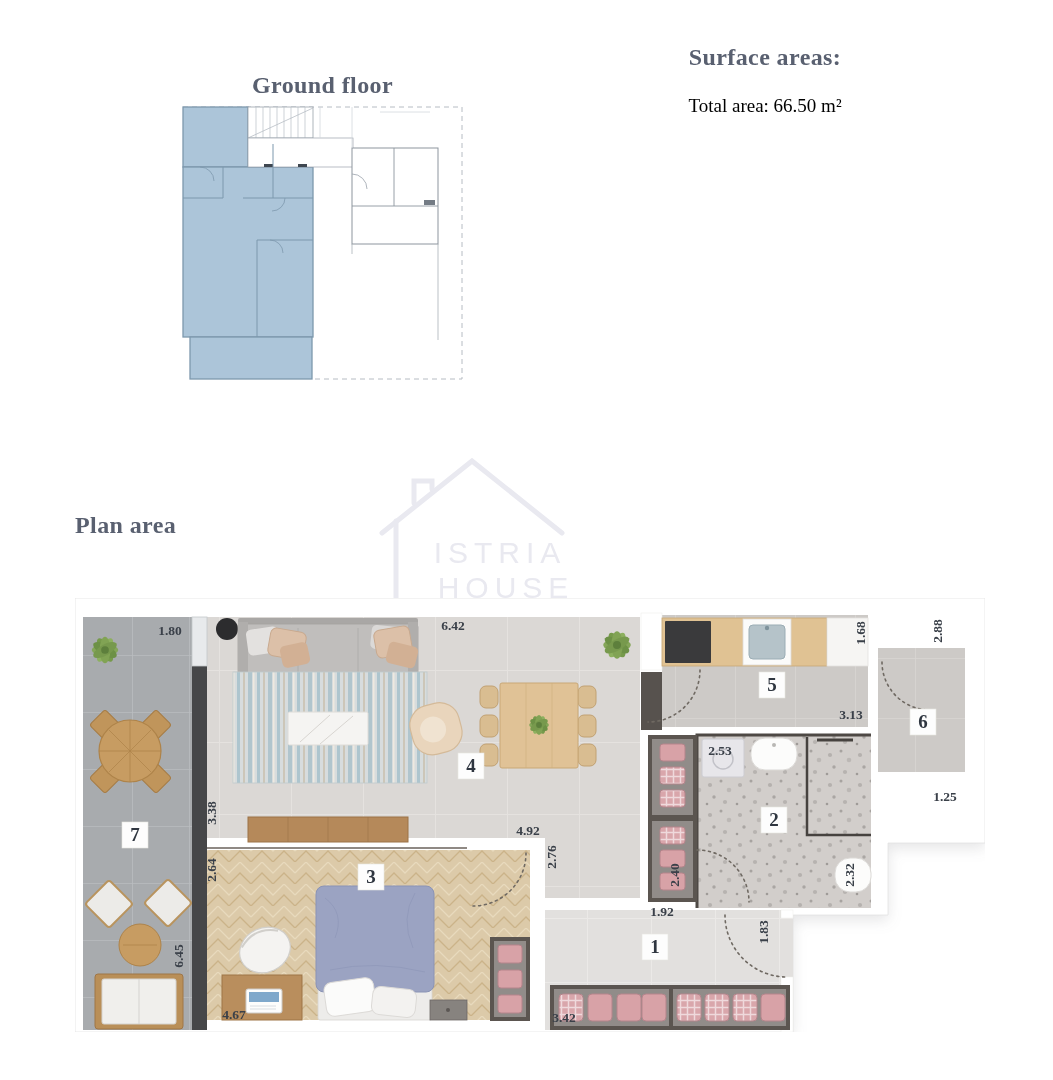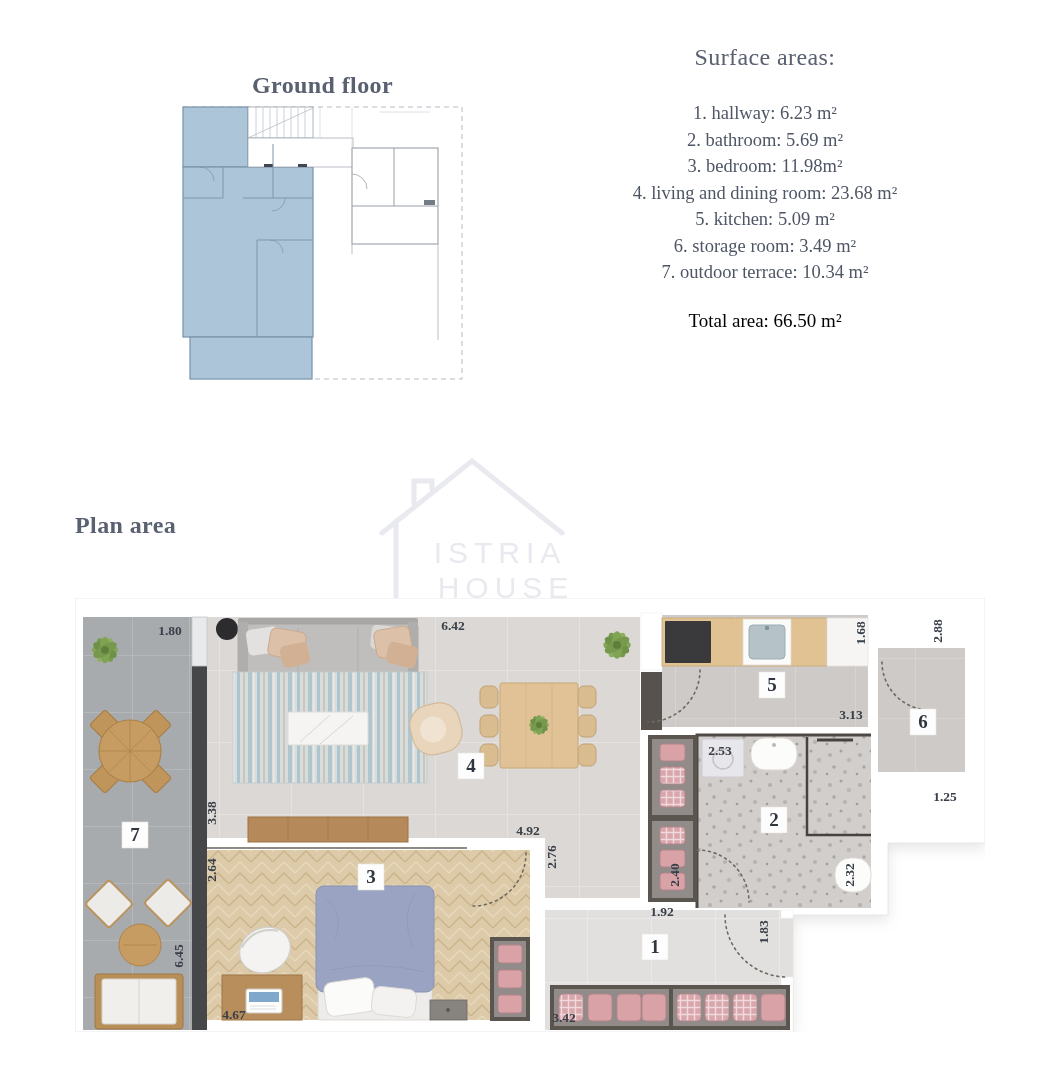--- a/index.html
+++ b/index.html
@@ -7,21 +7,21 @@
   body {
     width:1053px; height:1080px; position:relative; overflow:hidden;
     font-family:"Liberation Serif","DejaVu Serif",serif; color:#4e5665;
   }
   .abs { position:absolute; }
   .sec-title {
     font-size:24px; font-weight:bold; color:#596070; letter-spacing:.4px;margin-top:28px;
   }
   #ground-title { left:180px; top:44px; width:285px; text-align:center; }
   #surface-block { left:563px; top:44px; width:404px; text-align:center; }
-  #surface-title { font-size:24px; font-weight:normal; color:#596070; letter-spacing:.4px; }
+  #surface-title { font-size:24px; font-weight:bold; color:#596070; letter-spacing:.4px; }
   .sa-list { margin-top:29px; }
   .sa-item { font-size:18.5px; line-height:26.5px; color:#4e5665; }
   .sa-total { margin-top:24px; font-size:19px; font-weight:normal; color:#000000; }
   #plan-title { left:75px; top:484px; }
   svg text { font-family:"Liberation Serif","DejaVu Serif",serif; }
   text.dim { font-size:13.5px; font-weight:bold; fill:#3a4049; }
   text.chip { font-size:19px; font-weight:bold; fill:#2f3640; }
   rect.chipbg { fill:#fdfdfd; stroke:#e8e6e2; stroke-width:.6; }
   .wm-text { font-family:"Liberation Sans","DejaVu Sans",sans-serif; font-size:30px;
              letter-spacing:6px; fill:#e9e9f0; }
@@ -60,29 +60,20 @@
     <path d="M172,102 H258 M214,44 V102" stroke="#8d959e" stroke-width=".9" fill="none"></path>
     <path d="M172,70 a15,15 0 0 1 15,15" stroke="#9aa2ab" stroke-width=".8" fill="none"></path>
     <rect x="244" y="96" width="11" height="5" fill="#747c85"></rect>
     <path d="M258,140 V236 M172,140 V150" stroke="#aab1b8" stroke-width=".8"></path>
     <path d="M140,3 V34 M172,3 V44 M200,8 H250" stroke="#d3d8dd" stroke-width=".8"></path>
   </g>
 </svg>
 
 <div class="abs" id="surface-block">
   <div id="surface-title">Surface areas:</div>
-  <div class="sa-list">
-    <div class="sa-item">1. hallway: 6.23 m²</div>
-    <div class="sa-item">2. bathroom: 5.69 m²</div>
-    <div class="sa-item">3. bedroom: 11.98m²</div>
-    <div class="sa-item">4. living and dining room: 23.68 m²</div>
-    <div class="sa-item">5. kitchen: 5.09 m²</div>
-    <div class="sa-item">6. storage room: 3.49 m²</div>
-    <div class="sa-item">7. outdoor terrace: 10.34 m²</div>
-  </div>
   <div class="sa-total">Total area: 66.50 m²</div>
 </div>
 
 <h2 class="abs sec-title" id="plan-title">Plan area</h2>
 
 <svg class="abs" style="left:370px; top:445px;" width="215" height="175" viewBox="0 0 215 175">
   <g stroke="#e9e9f0" stroke-width="5" fill="none" stroke-linecap="round">
     <path d="M12,88 L102,16 L192,88"></path>
     <path d="M26,76 V164"></path>
     <path d="M44,58 V36 H62 V44"></path>

